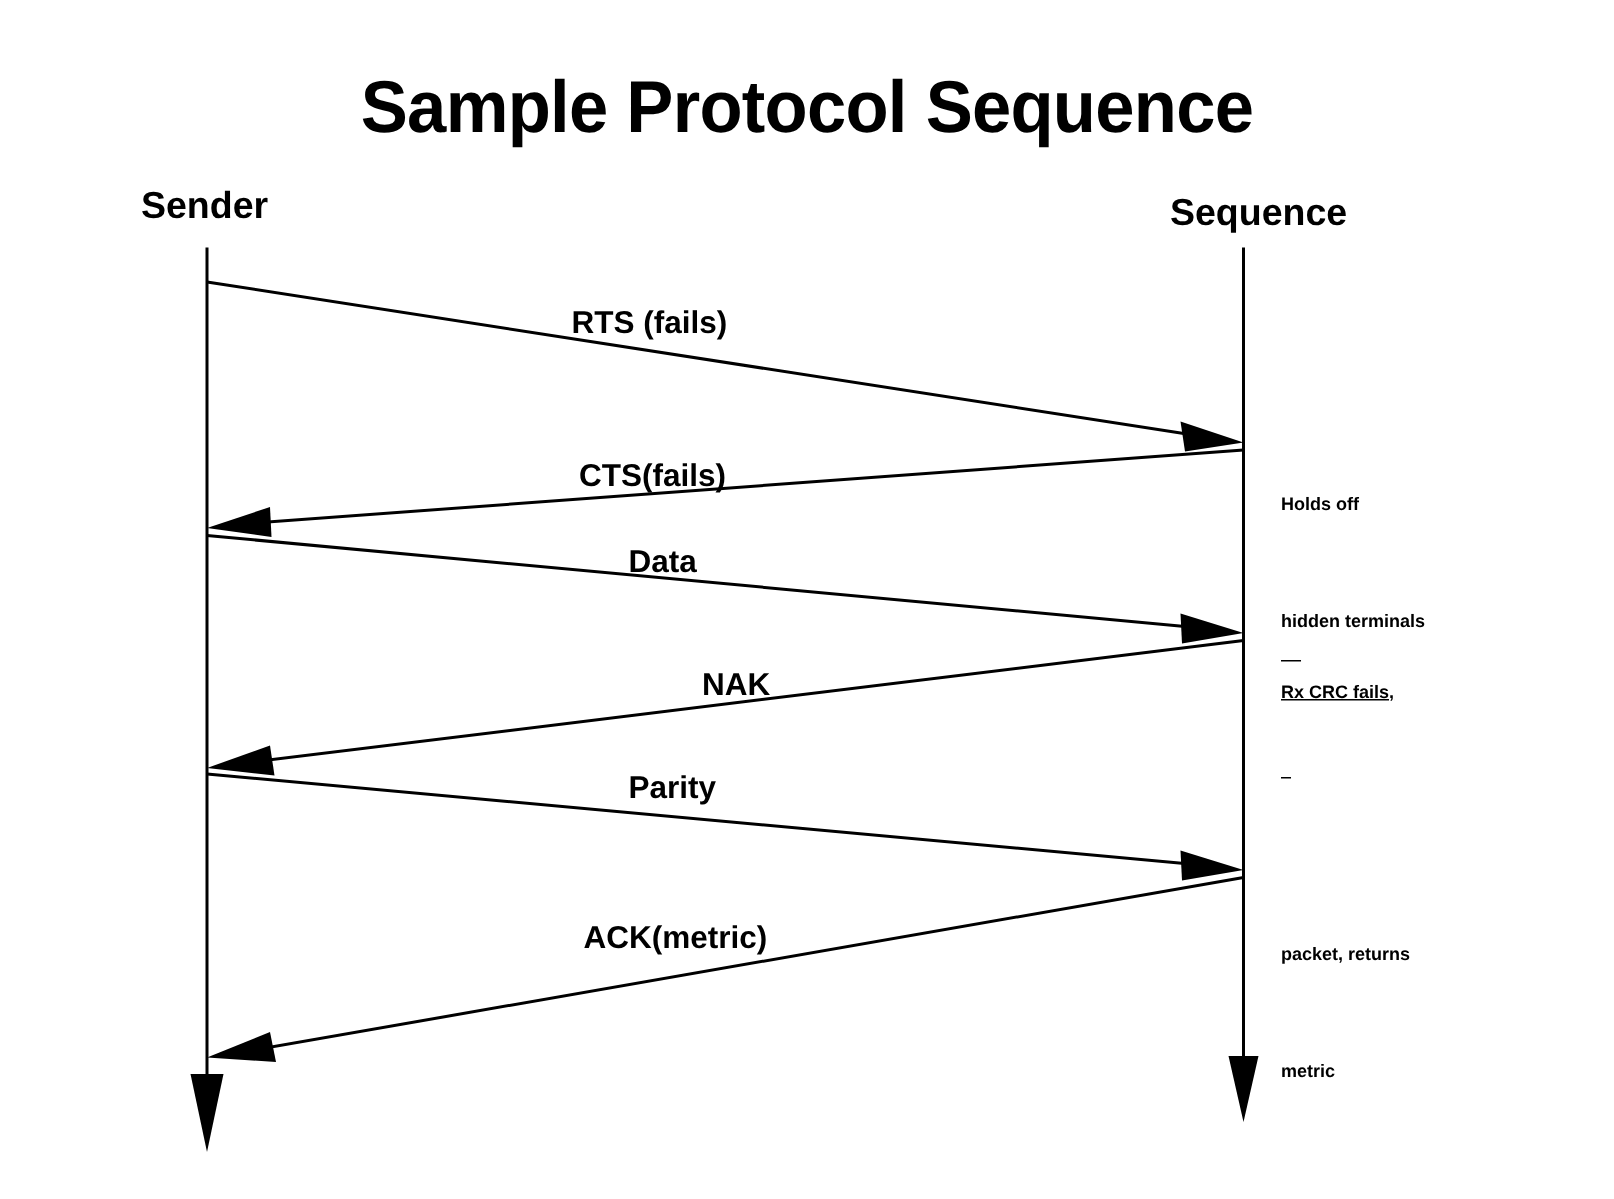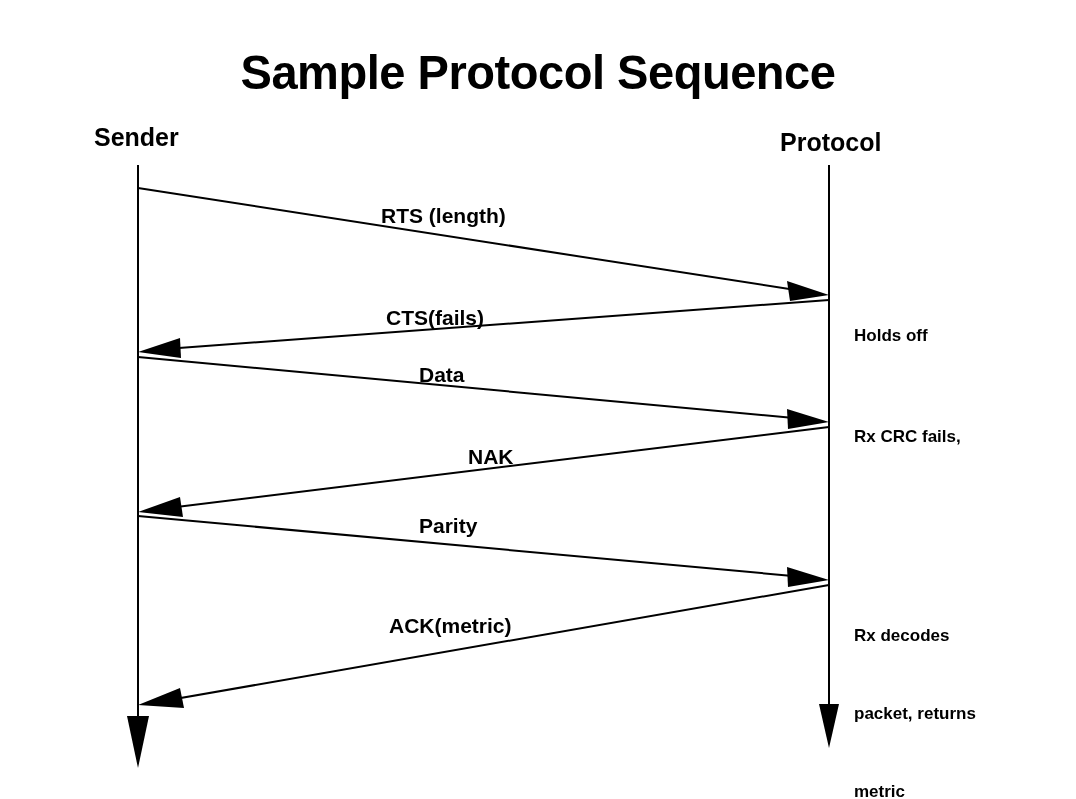--- a/index.html
+++ b/index.html
@@ -25,23 +25,23 @@
   #actor-receiver{left:780px;top:131px;}
 
   .msg{font-size:21px;line-height:23px;letter-spacing:0px;}
   #msg-0{left:381px;top:204px;}
   #msg-1{left:386px;top:306px;}
   #msg-2{left:419px;top:363px;}
   #msg-3{left:420px;top:445px;margin-left:48px;}
   #msg-4{left:419px;top:514px;}
   #msg-5{left:389px;top:614px;}
 
-  .note{font-size:17px;line-height:26px;left:854px;}
+  .note{font-size:12px;line-height:26px;left:854px;}
   #note-0{top:271px;}
-  #note-1{top:372px;}
+  #note-1{top:396px;text-decoration:underline;}
   #note-2{top:571px;}
 </style>
 </head>
 <body>
 
 <div id="stage">
 
   <svg id="wire" viewBox="0 0 1076 799" width="1076" height="799" xmlns="http://www.w3.org/2000/svg">
 
     <g>
@@ -81,36 +81,36 @@
 
     <g>
       <line x1="829" y1="585" x2="152" y2="703" stroke="#000" stroke-width="2"></line>
       <polygon points="138,705 180,688 184,708" fill="#000"></polygon>
     </g>
   </svg>
 
   <div class="lbl" id="title">Sample Protocol Sequence</div>
 
   <div class="lbl actor" id="actor-sender">Sender</div>
-  <div class="lbl actor" id="actor-receiver">Protocol</div>
+  <div class="lbl actor" id="actor-receiver">Sequence</div>
 
-  <div class="lbl msg" id="msg-0">RTS (length)</div>
+  <div class="lbl msg" id="msg-0">RTS (fails)</div>
   <div class="lbl msg" id="msg-1">CTS(fails)</div>
   <div class="lbl msg" id="msg-2">Data</div>
   <div class="lbl msg" id="msg-3">NAK</div>
   <div class="lbl msg" id="msg-4">Parity</div>
   <div class="lbl msg" id="msg-5">ACK(metric)</div>
 
   <div class="lbl note" id="note-0">
     <div>Holds off</div>
+    <div>hidden terminals</div>
   </div>
 
   <div class="lbl note" id="note-1">
     <div>Rx CRC fails,</div>
   </div>
 
   <div class="lbl note" id="note-2">
-    <div>Rx decodes</div>
     <div>packet, returns</div>
     <div>metric</div>
   </div>
 
 </div>
 
 </body></html>

